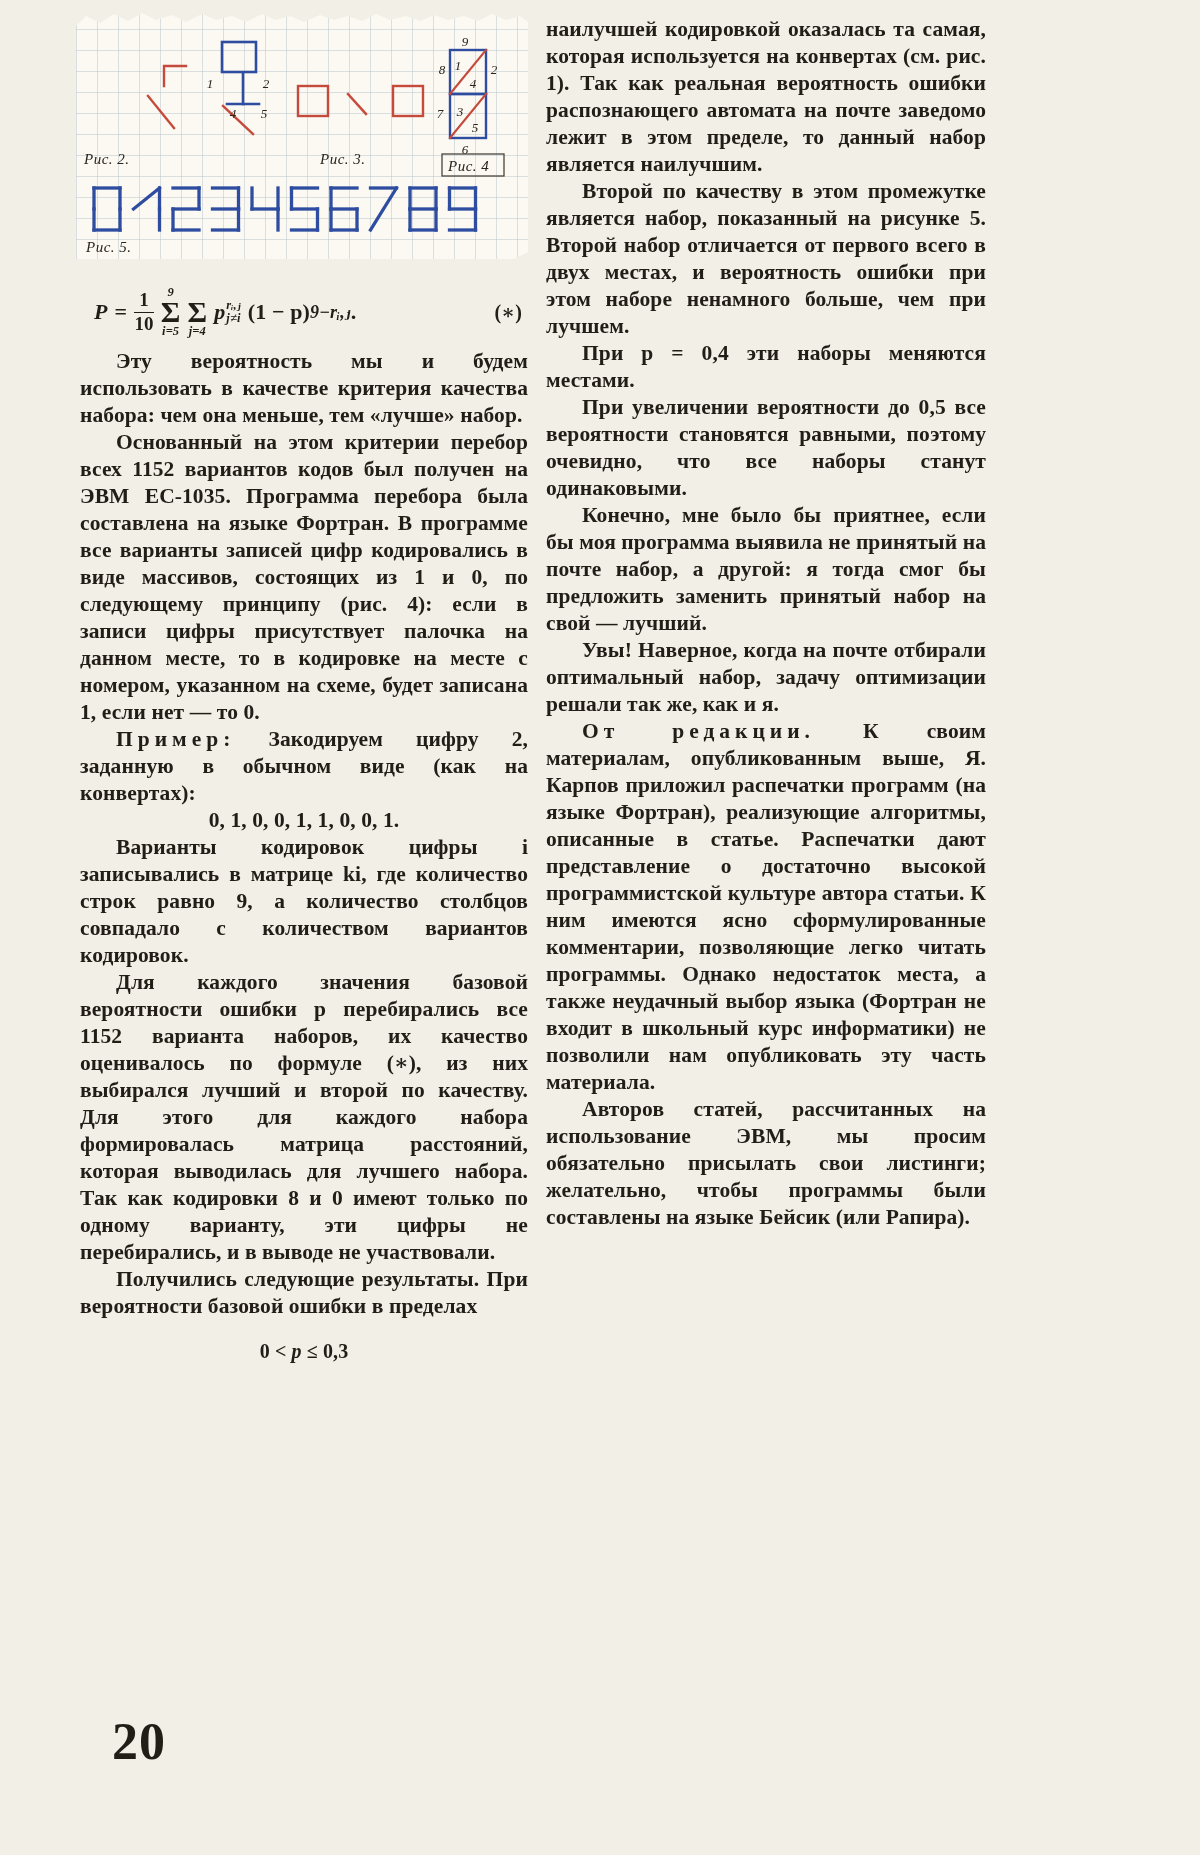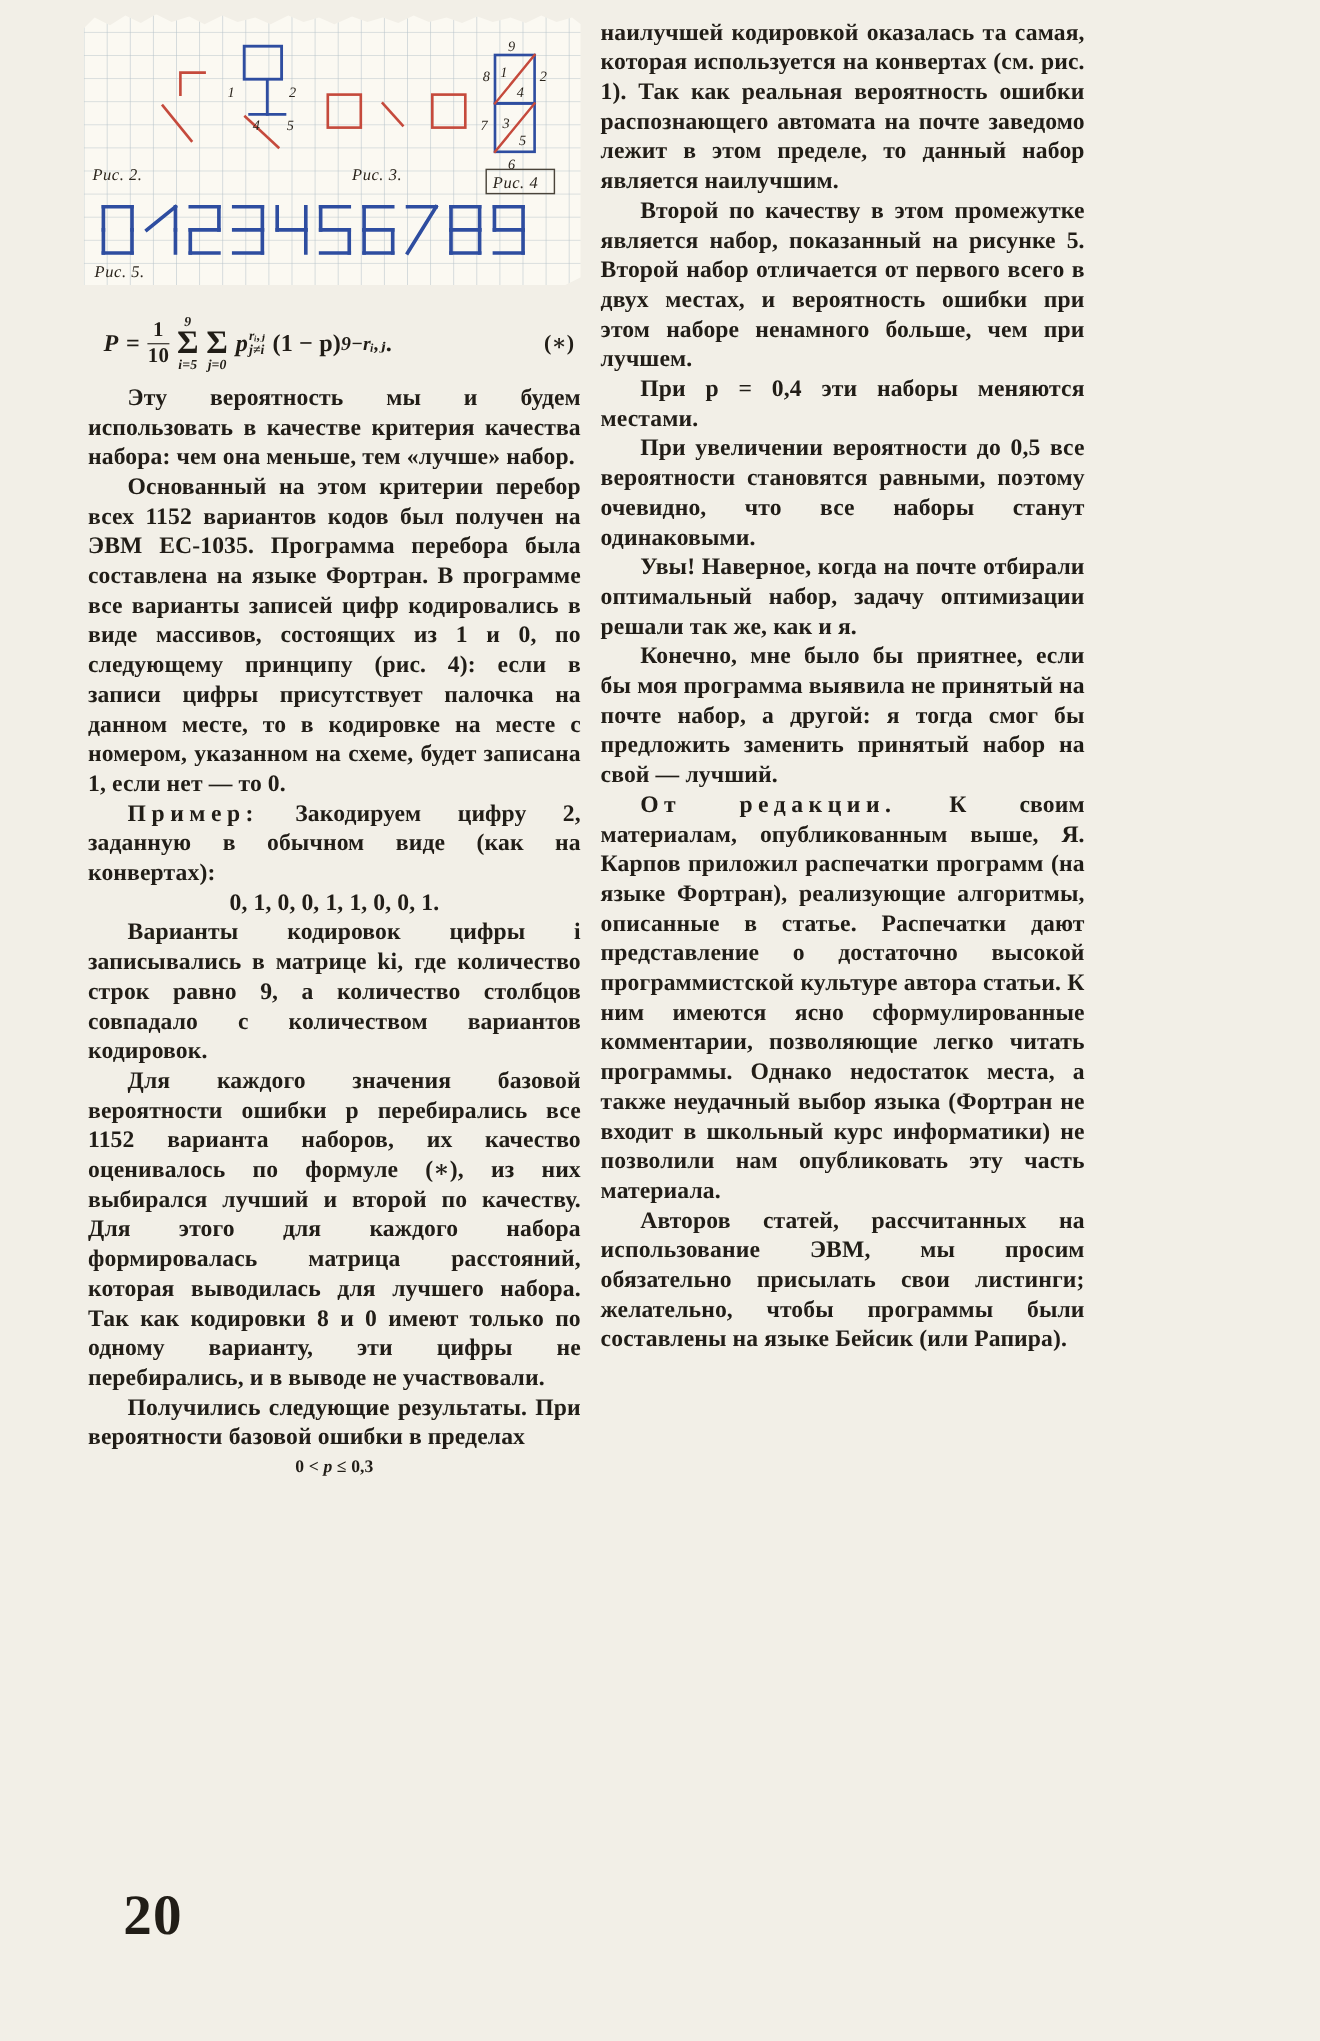--- a/index.html
+++ b/index.html
@@ -33,21 +33,21 @@
   }
   .frac{display:inline-flex;flex-direction:column;align-items:center;font-size:19px;line-height:1.15;}
   .frac .num{border-bottom:1.7px solid currentColor;padding:0 5px 1px;}
   .sum{display:inline-flex;flex-direction:column;align-items:center;line-height:1;}
   .sum .sigma{font-size:30px;line-height:.85;font-weight:600;}
   .sum .lim{font-size:12.5px;font-style:italic;min-height:13px;}
   .scripts{display:inline-flex;flex-direction:column;font-size:12.5px;line-height:1.05;font-style:italic;vertical-align:-6px;margin-left:1px;}
   .term{display:inline-flex;align-items:center;}
   .term sup{font-size:18px;font-style:italic;vertical-align:10px;line-height:1;}
   .ftag{margin-left:auto;margin-right:6px;font-size:20px;}
-  .ineq{margin-top:0;font-size:16px;}
+  .ineq{margin-top:18px;font-size:20px;}
   
   .page-number{
     position:absolute;left:84px;top:1712px;
     font-size:52px;font-weight:bold;letter-spacing:1px;margin-left:28px;
   }
 </style>
 </head>
 <body>
 
 <div class="page">
@@ -181,21 +181,21 @@
         <span>10</span>
       </span>
       <span class="sum">
         <span class="lim">9</span>
         <span class="sigma">Σ</span>
         <span class="lim">i=5</span>
       </span>
       <span class="sum">
         <span class="lim"></span>
         <span class="sigma">Σ</span>
-        <span class="lim">j=0</span>
+        <span class="lim">j=4</span>
       </span>
       <span class="term">
         <span class="f-var">p</span>
         <span class="scripts">
           <span>rᵢ,ⱼ</span>
           <span>j≠i</span>
         </span>
       </span>
       <span class="term">
         <span>(1 − p)</span>
@@ -213,21 +213,21 @@
     <p>Для каждого значения базовой вероятности ошибки p перебирались все 1152 варианта наборов, их качество оценивалось по формуле (∗), из них выбирался лучший и второй по качеству. Для этого для каждого набора формировалась матрица расстояний, которая выводилась для лучшего набора. Так как кодировки 8 и 0 имеют только по одному варианту, эти цифры не перебирались, и в выводе не участвовали.</p>
     <p>Получились следующие результаты. При вероятности базовой ошибки в пределах</p>
     <div class="center ineq"><span>0 &lt; </span><span class="f-var">p</span><span> ≤ 0,3</span></div>
   </div>
 
   <div class="col col-right">
     <p class="noindent">наилучшей кодировкой оказалась та самая, которая используется на конвертах (см. рис. 1). Так как реальная вероятность ошибки распознающего автомата на почте заведомо лежит в этом пределе, то данный набор является наилучшим.</p>
     <p>Второй по качеству в этом промежутке является набор, показанный на рисунке 5. Второй набор отличается от первого всего в двух местах, и вероятность ошибки при этом наборе ненамного больше, чем при лучшем.</p>
     <p>При p = 0,4 эти наборы меняются местами.</p>
     <p>При увеличении вероятности до 0,5 все вероятности становятся равными, поэтому очевидно, что все наборы станут одинаковыми.</p>
+    <p>Конечно, мне было бы приятнее, если бы моя программа выявила не принятый на почте набор, а другой: я тогда смог бы предложить заменить принятый набор на свой — лучший.</p>
     <p>Увы! Наверное, когда на почте отбирали оптимальный набор, задачу оптимизации решали так же, как и я.</p>
-    <p>Конечно, мне было бы приятнее, если бы моя программа выявила не принятый на почте набор, а другой: я тогда смог бы предложить заменить принятый набор на свой — лучший.</p>
     <p><span class="spread">От редакции.</span><span>  К своим материалам, опубликованным выше, Я. Карпов приложил распечатки программ (на языке Фортран), реализующие алгоритмы, описанные в статье. Распечатки дают представление о достаточно высокой программистской культуре автора статьи. К ним имеются ясно сформулированные комментарии, позволяющие легко читать программы. Однако недостаток места, а также неудачный выбор языка (Фортран не входит в школьный курс информатики) не позволили нам опубликовать эту часть материала.</span></p>
     <p>Авторов статей, рассчитанных на использование ЭВМ, мы просим обязательно присылать свои листинги; желательно, чтобы программы были составлены на языке Бейсик (или Рапира).</p>
   </div>
 
   <div class="page-number">20</div>
 
 </div>
 
 </body></html>

